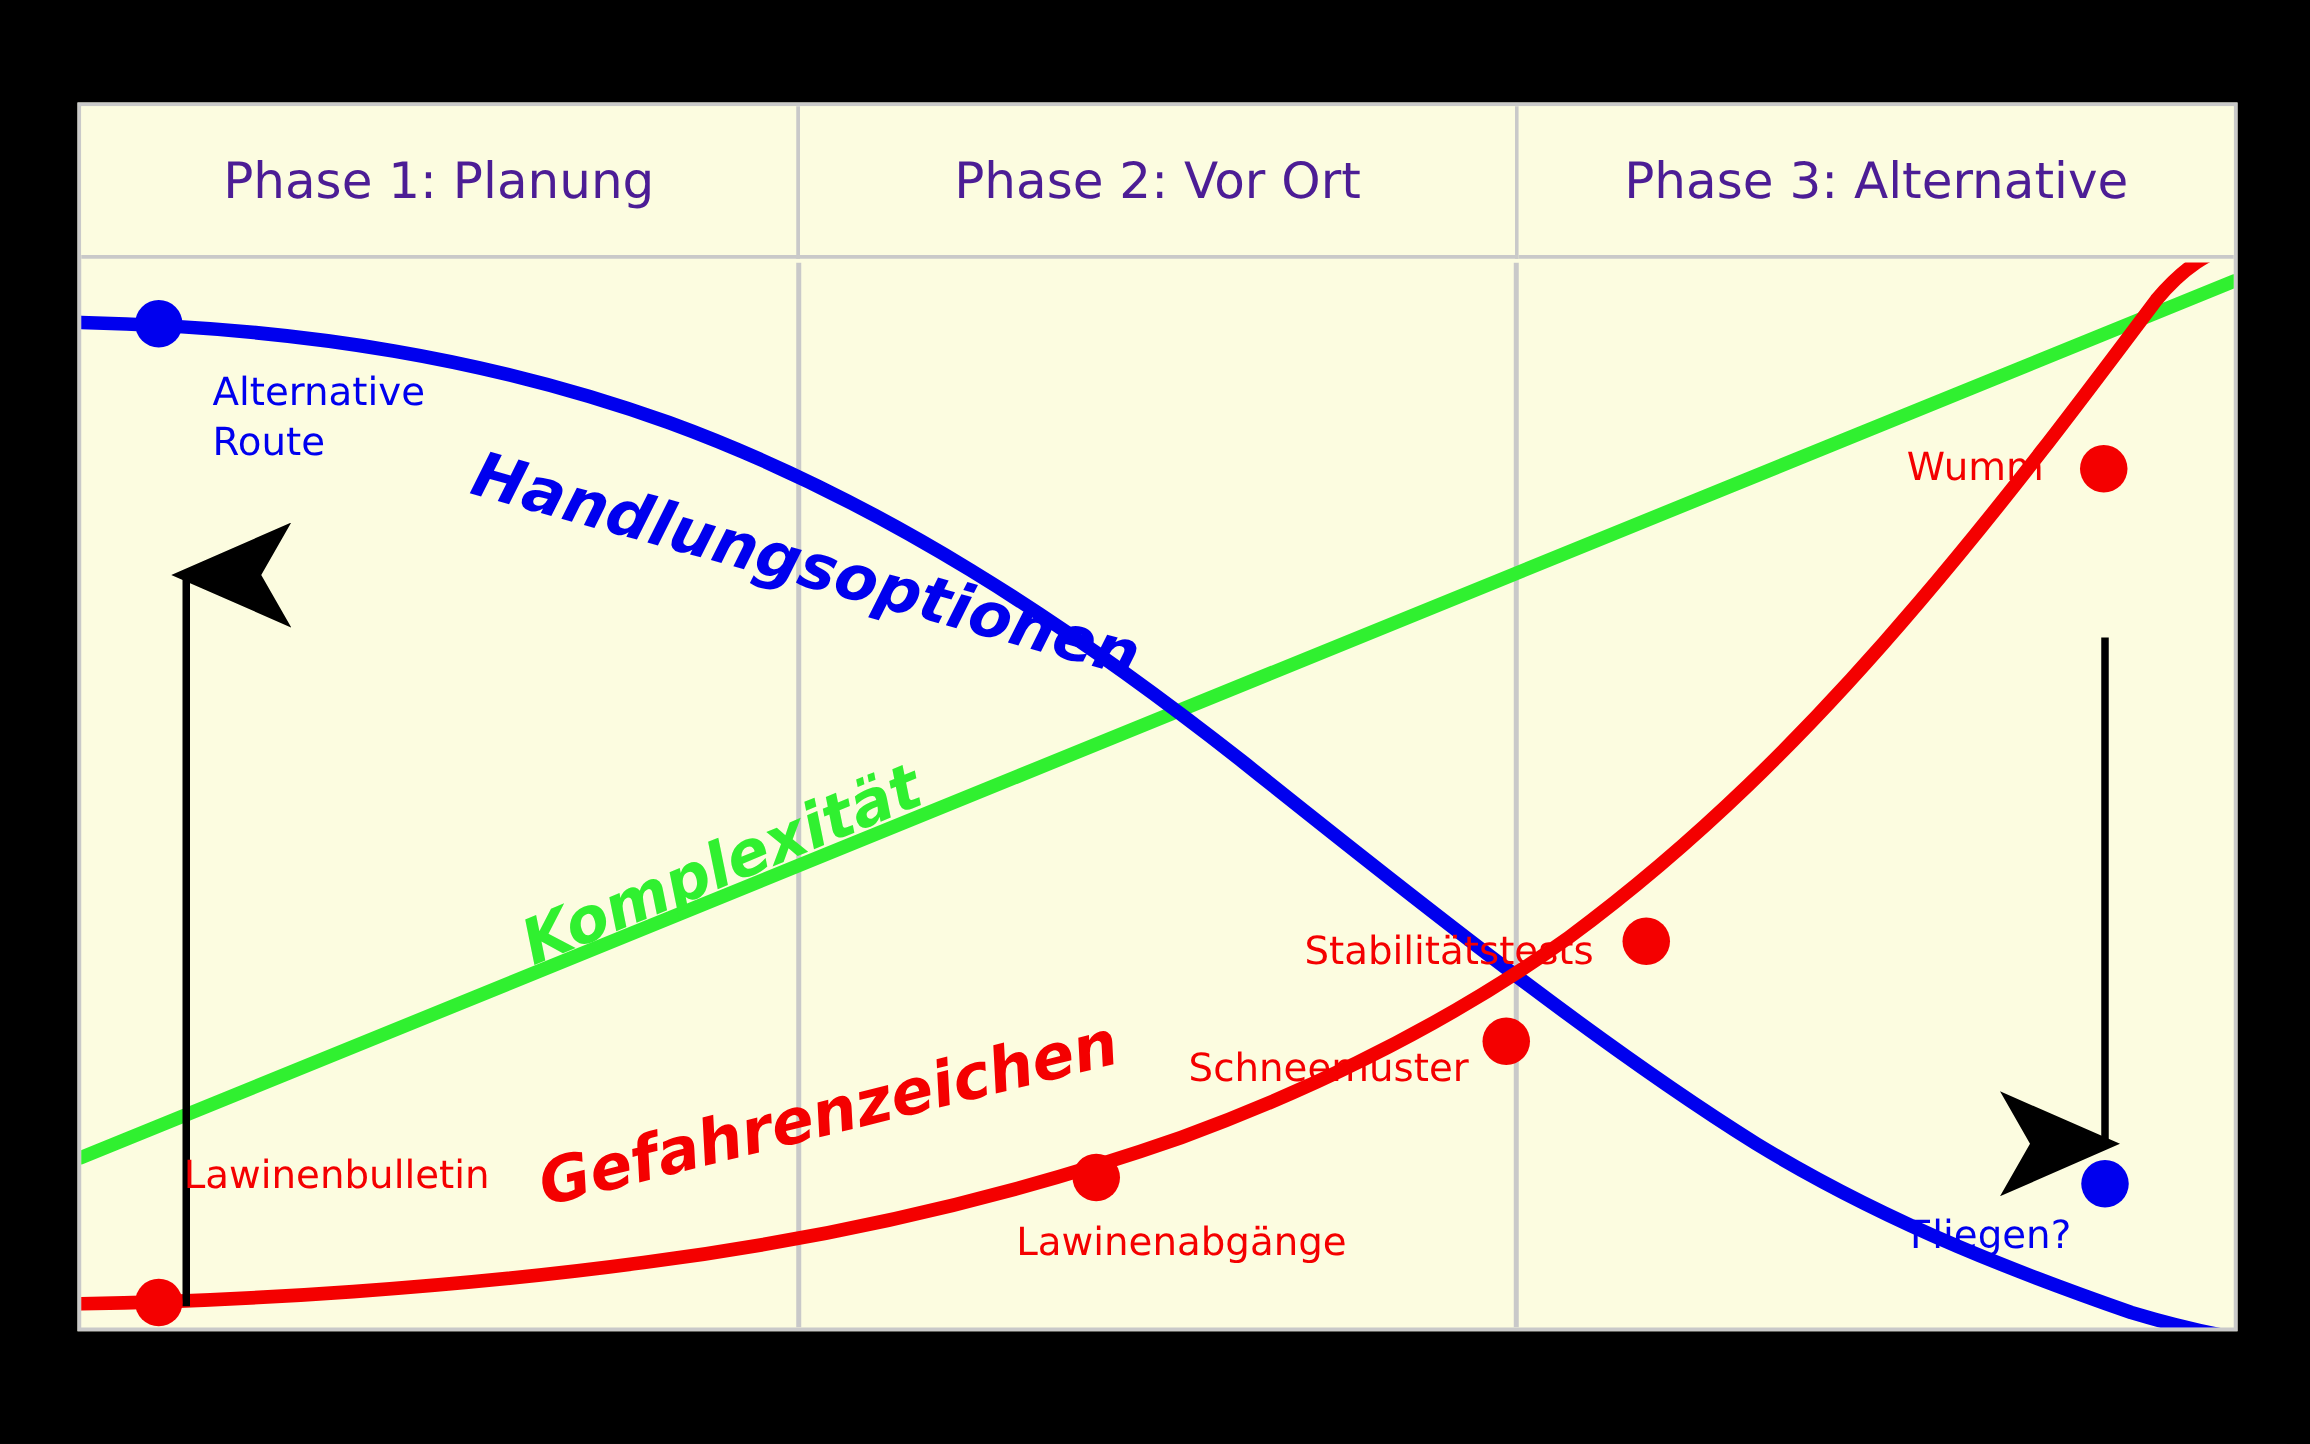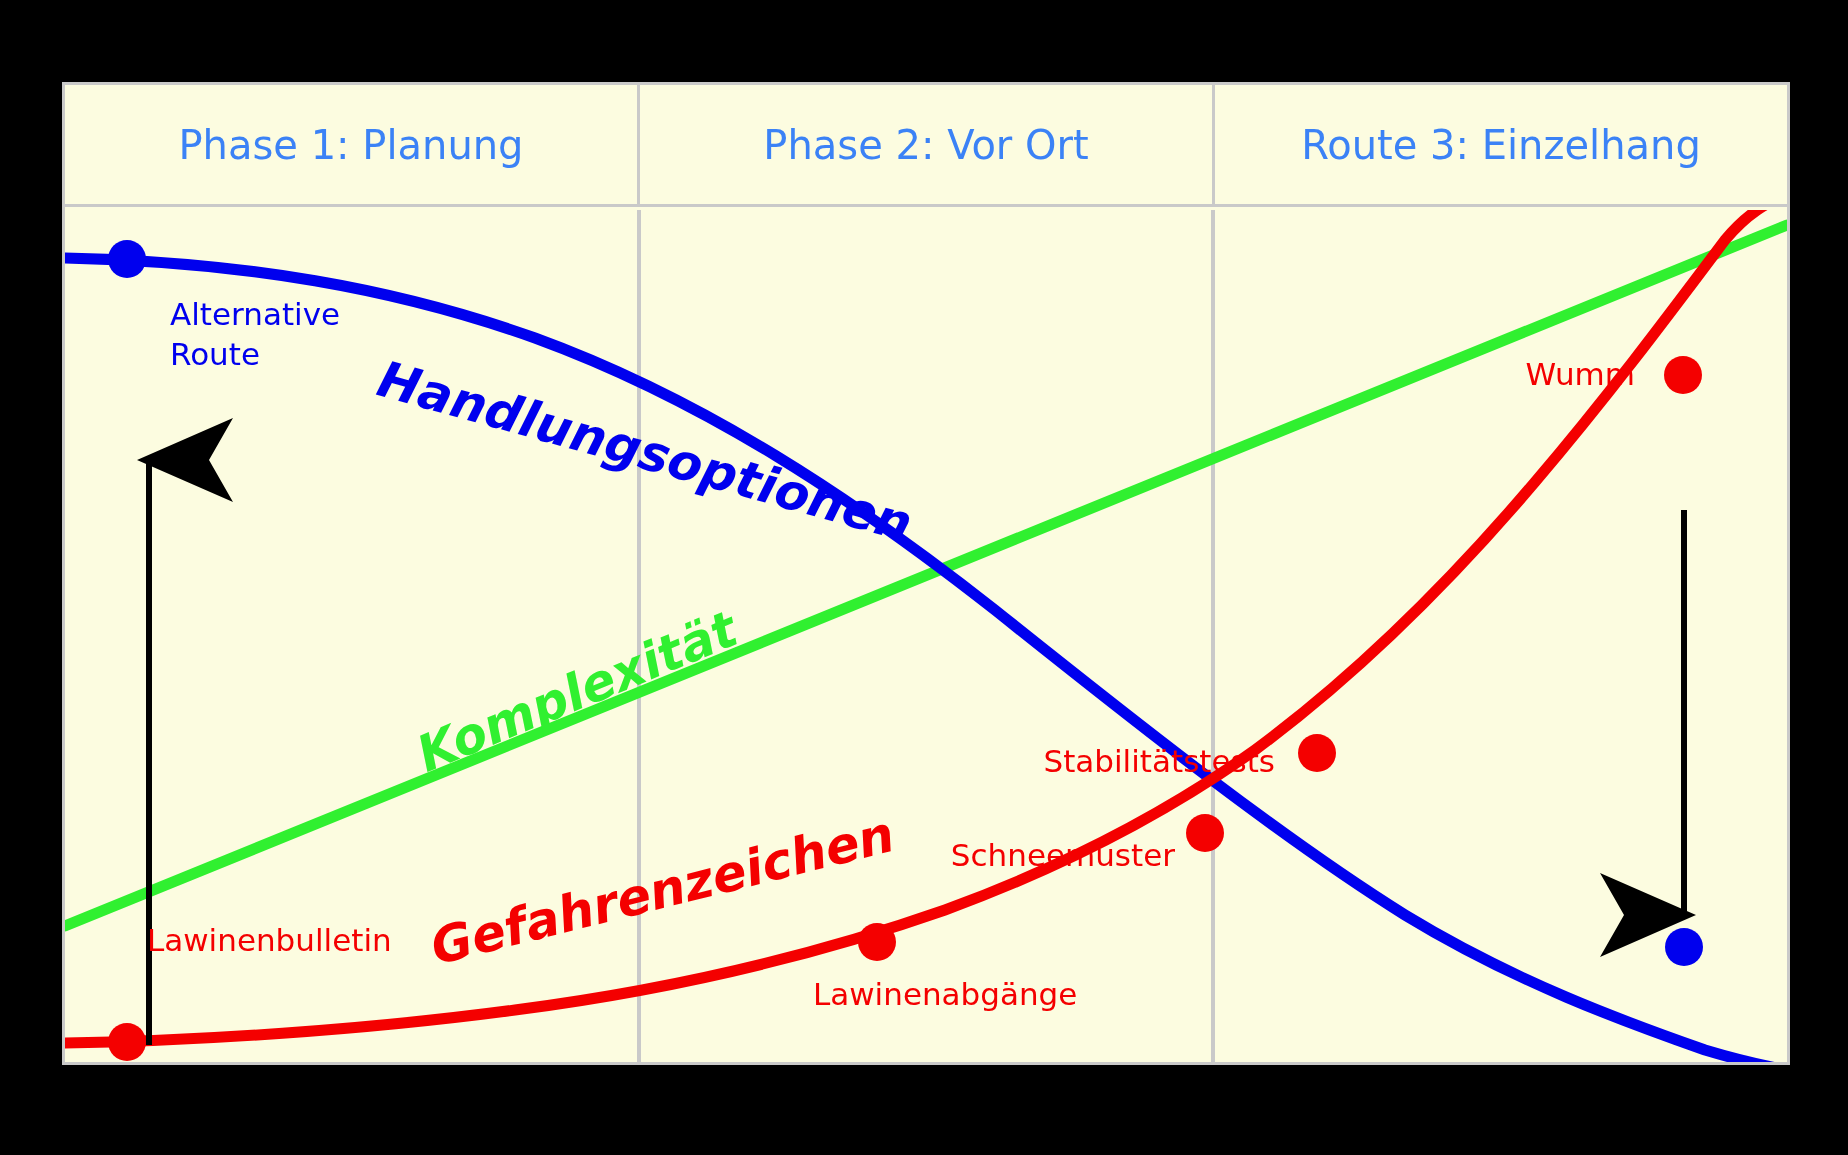--- a/index.html
+++ b/index.html
@@ -6,21 +6,21 @@
   html,body{margin:0;padding:0;background:#000;}
   body{width:1848px;height:1155px;overflow:hidden;font-family:"DejaVu Sans","Liberation Sans",sans-serif;}
   #stage{position:relative;width:1848px;height:1155px;background:#000;}
   #panel{position:absolute;left:62px;top:82px;width:1728px;height:983px;
          background:#FCFCE0;box-sizing:border-box;border:3px solid #c9c9c9;}
   .hdr-row{position:absolute;left:0;top:0;width:100%;height:122px;display:flex;}
   .hdr-cell{flex:1 1 0;display:flex;align-items:center;justify-content:center;
             box-sizing:border-box;border-right:3px solid #c9c9c9;border-bottom:3px solid #c9c9c9;
             background:#FCFCE0;}
   .hdr-cell:last-child{border-right:none;}
-  .hdr-cell span{font-size:40px;color:#3b82f6;letter-spacing:0px;white-space:nowrap;}
+  .hdr-cell span{font-size:40px;color:#4c1d95;letter-spacing:0px;white-space:nowrap;}
   #plot{position:absolute;left:0;top:125px;width:100%;height:852px;}
   #plot svg{display:block;width:100%;height:100%;}
   .lbl{position:absolute;white-space:nowrap;pointer-events:none;}
   .lbl-small{font-size:31px;}
   .lbl-curve{font-size:50px;font-weight:bold;font-style:italic;}
   .c-blue{color:#0000EE;}
   .c-red{color:#F40000;}
   .c-green{color:#30F030;}
   .ta-c{}
   .ta-r{text-align:right;}
@@ -32,21 +32,21 @@
   <div id="panel">
 
     <div class="hdr-row">
       <div class="hdr-cell">
         <span>Phase 1: Planung</span>
       </div>
       <div class="hdr-cell">
         <span>Phase 2: Vor Ort</span>
       </div>
       <div class="hdr-cell">
-        <span>Route 3: Einzelhang</span>
+        <span>Phase 3: Alternative</span>
       </div>
     </div>
 
     <div id="plot">
       <svg viewBox="0 0 1722 852" preserveAspectRatio="none">
         <defs>
           <marker id="ahUp" markerWidth="14" markerHeight="16" refX="7" refY="2" orient="auto-start-reverse" markerUnits="strokeWidth">
             <path d="M7,0 L14,16 L7,12 L0,16 Z" fill="#000"></path>
           </marker>
           <marker id="ahDn" markerWidth="14" markerHeight="16" refX="7" refY="2" orient="auto-start-reverse" markerUnits="strokeWidth">
@@ -100,16 +100,17 @@
       <div class="lbl lbl-small c-red" style="left:82px;top:676px;margin-top:36px;">Lawinenbulletin</div>
 
       <div class="lbl lbl-small c-red" style="left:748px;top:766px;">Lawinenabgänge</div>
 
       <div class="lbl lbl-small c-red ta-r" style="left:690px;top:627px;width:420px;">Schneemuster</div>
 
       <div class="lbl lbl-small c-red ta-r" style="left:790px;top:533px;width:420px;">Stabilitätstests</div>
 
       <div class="lbl lbl-small c-red ta-r" style="left:1290px;top:146px;width:280px;">Wumm</div>
 
+      <div class="lbl lbl-small c-blue ta-r" style="left:1210px;top:760px;width:382px;">Fliegen?</div>
 
     </div>
   </div>
 </div>
 
 </body></html>

